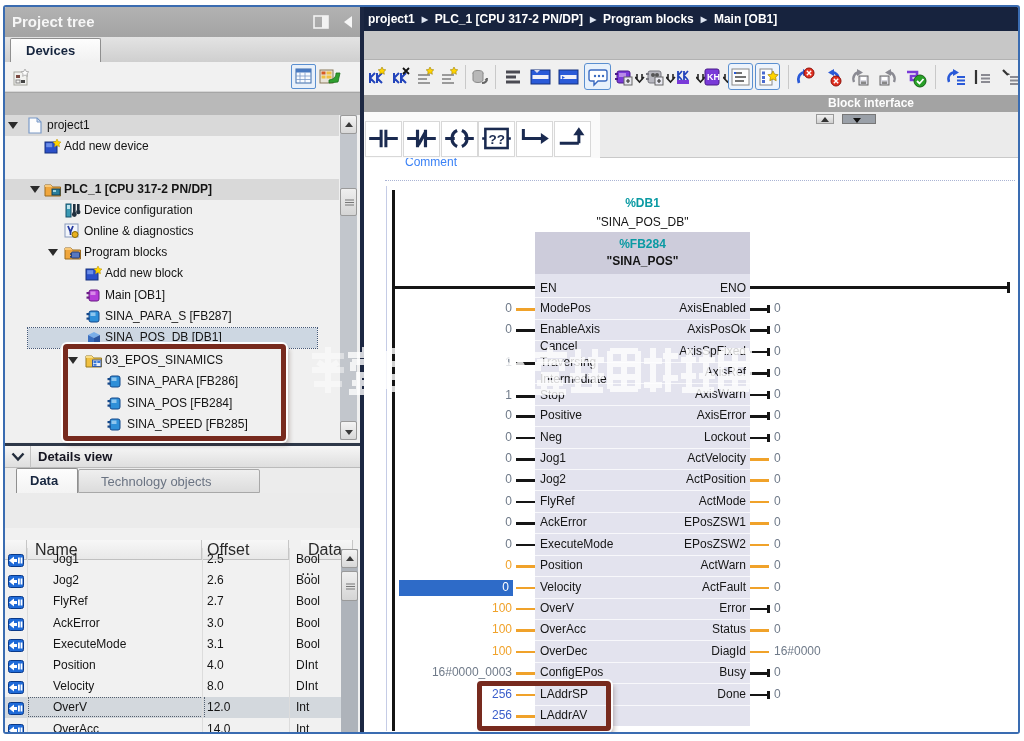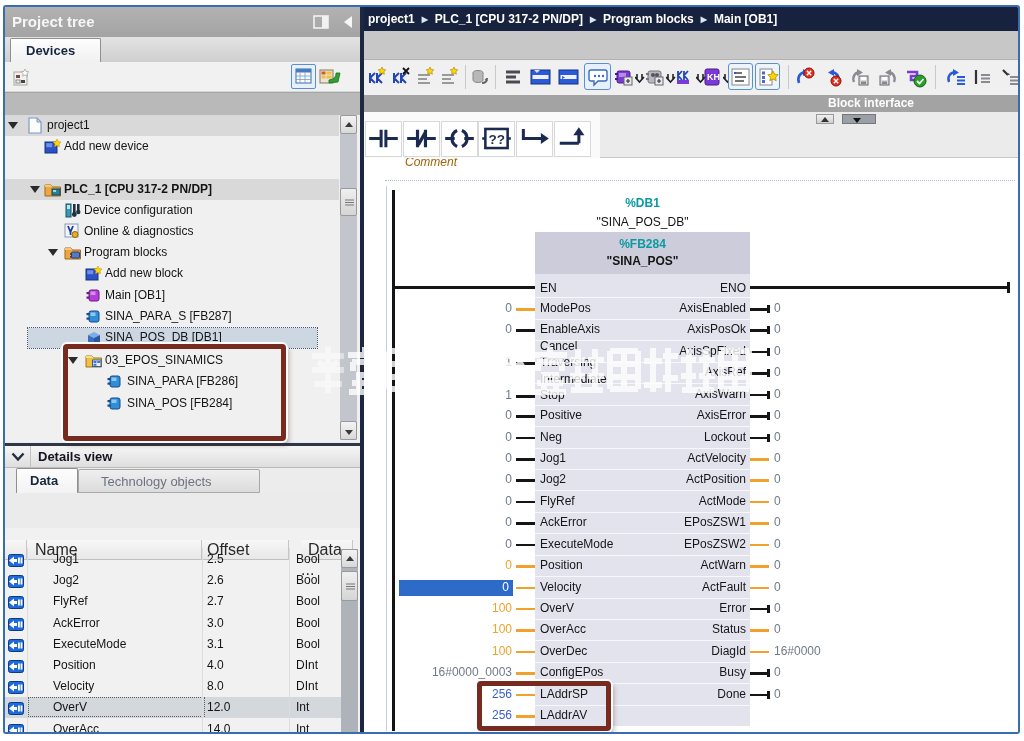--- a/index.html
+++ b/index.html
@@ -211,20 +211,29 @@
           <div class="lbl" style="left:122px;">SINA_PARA [FB286]</div>
         </div>
 <div class="trow" style="top:277.5px;">
           <div class="ticon" style="left:101px;"><svg width="17" height="17" viewBox="0 0 17 17">
               <rect x="4" y="3" width="10" height="11" rx="2" fill="#2e8fd8" stroke="#14488a"></rect>
               <rect x="1.5" y="5" width="3" height="2.2" fill="#14488a"></rect>
               <rect x="1.5" y="9.5" width="3" height="2.2" fill="#14488a"></rect>
               <rect x="5.5" y="4.5" width="5" height="3.5" fill="#8ec6ee"></rect>
             </svg></div>
           <div class="lbl" style="left:122px;">SINA_POS [FB284]</div>
+        </div>
+<div class="trow" style="top:299.0px;">
+          <div class="ticon" style="left:101px;"><svg width="17" height="17" viewBox="0 0 17 17">
+              <rect x="4" y="3" width="10" height="11" rx="2" fill="#2e8fd8" stroke="#14488a"></rect>
+              <rect x="1.5" y="5" width="3" height="2.2" fill="#14488a"></rect>
+              <rect x="1.5" y="9.5" width="3" height="2.2" fill="#14488a"></rect>
+              <rect x="5.5" y="4.5" width="5" height="3.5" fill="#8ec6ee"></rect>
+            </svg></div>
+          <div class="lbl" style="left:122px;">SINA_SPEED [FB285]</div>
         </div>
         <div class="sbtrack" style="left:335px;top:0px;width:17px;height:325px;"></div>
         <div class="sbbtn" style="left:335px;top:0px;width:17px;height:19px;">
           <div class="tri-up" style="left:4px;top:6px;"></div>
         </div>
         <div class="sbthumb" style="left:335px;top:73px;width:17px;height:28px;">
           <svg class="abs" style="left:3px;top:10px" width="11" height="8" viewBox="0 0 11 8">
             <path d="M1 1 h9 M1 3.5 h9 M1 6 h9" stroke="#777" stroke-width="1.2"></path>
           </svg>
         </div>
@@ -543,21 +552,21 @@
             <path d="M4 4 v6 h12" stroke="#1a2a50" stroke-width="1.9" fill="none"></path>
             <path d="M15 6.5 l5 3.5 -5 3.5 z" fill="#1a2a50"></path>
           </svg></div>
         <div class="lbtn" style="left:190px;top:9px;height:36px;"><svg width="35" height="33" viewBox="0 0 22 20">
             <path d="M3 13 h12" stroke="#1a2a50" stroke-width="1.9" fill="none"></path>
             <path d="M15 13 v-7" stroke="#1a2a50" stroke-width="1.9"></path>
             <path d="M11.5 8 l3.5-5 3.5 5 z" fill="#1a2a50"></path>
           </svg></div>
       </div>
     <div id="canvas">
-        <div class="abs" style="left:41px;top:-3px;font-size:12px;color:#a16207;font-style:italic;">Comment</div>
+        <div class="abs" style="left:41px;top:-3px;font-size:12px;color:#3b82f6;">Comment</div>
         <div class="abs" style="left:21px;top:22px;width:630px;border-top:1px dotted #aab4d4;"></div>
         <div class="abs" style="left:22px;top:28px;width:1px;height:545px;background:#c5cce6;"></div>
         <div class="abs" style="left:28px;top:32px;width:2.5px;height:541px;background:#141414;"></div>
         <div class="pin" style="left:29px;top:128px;width:142px;"></div>
         <div class="pin" style="left:386px;top:128px;width:259px;"></div>
         <div class="abs" style="left:643px;top:124px;width:3px;height:11px;background:#141414;"></div>
         <div class="abs teal" style="left:171px;top:38px;width:215px;text-align:center;font-size:12px;">%DB1</div>
         <div class="abs" style="left:171px;top:57px;width:215px;text-align:center;font-size:12px;color:#141414;">"SINA_POS_DB"</div>
         <div class="abs" style="left:171px;top:74px;width:215px;height:494px;background:#e3e3ee;"></div>
         <div class="abs" style="left:171px;top:74px;width:215px;height:42px;background:#cdccdb;"></div>

